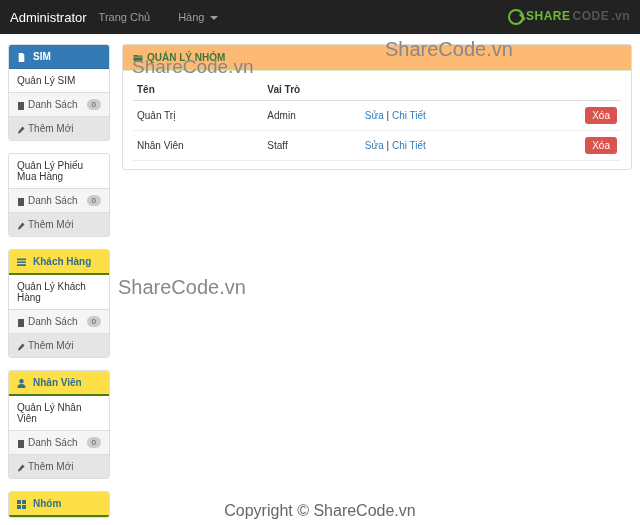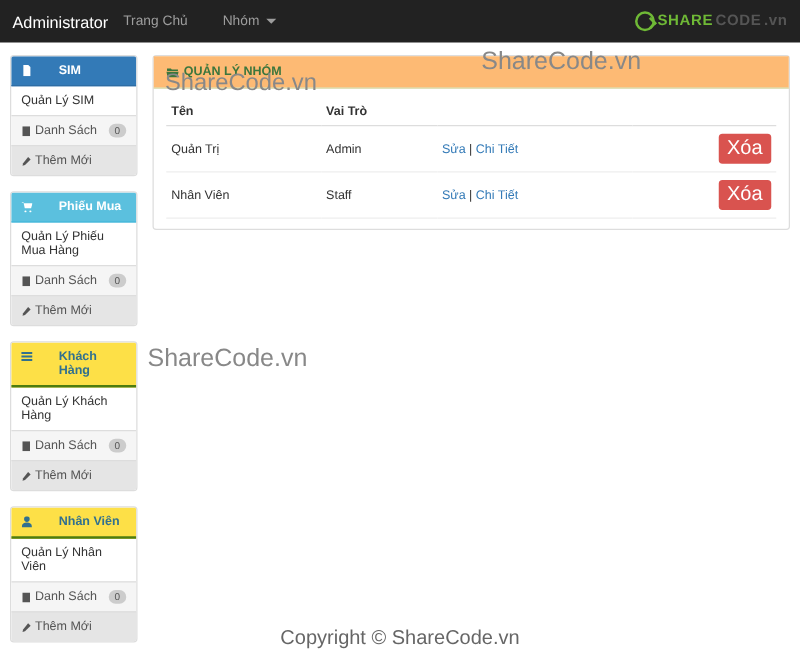--- a/index.html
+++ b/index.html
@@ -9,56 +9,56 @@
 .navbar .nav-item{color:#9d9d9d;font-size:11px;margin-right:28px;cursor:pointer}
 .navbar .nav-item .caret{display:inline-block;width:0;height:0;margin-left:2px;vertical-align:middle;border-top:4px solid;border-right:4px solid transparent;border-left:4px solid transparent}
 .navbar .logo{margin-left:auto;display:flex;align-items:flex-start;gap:2px}
 .logo-circle{width:16px;height:16px;border:2px solid #6fb936;border-radius:50%;position:relative}
 .logo-circle::after{content:"";position:absolute;right:-2px;top:4px;width:5px;height:5px;border-top:2px solid #6fb936;border-right:2px solid #6fb936;transform:rotate(45deg)}
 .logo-text1{color:#6fb936;font-weight:bold;font-size:12px;letter-spacing:.5px}
 .logo-text2{color:#555;font-weight:bold;font-size:12px;letter-spacing:.5px}
 .container{display:flex;padding:10px 8px 4px;gap:12px;align-items:flex-start}
 .sidebar{width:102px;display:flex;flex-direction:column;gap:12px}
 .panel{border:1px solid #ddd;border-radius:3px;overflow:hidden}
-.panel-h{padding:6px 8px;font-size:10px;font-weight:bold;display:flex;gap:21px}
+.panel-h{padding:6px 8px;font-size:10px;font-weight:bold;display:flex;align-items:center;gap:7px}
 .panel-h.blue{background:#337ab7;color:#fff;border-bottom:1px solid #2e6da4}
 .panel-h.teal{background:#5bc0de;color:#fff;border-bottom:1px solid #46b8da}
 .panel-h.lblue{background:#fde047;color:#31708f;border-bottom:2px solid #4d7c0f}
 .panel-b{padding:6px 8px;font-size:10px;color:#333}
 .list-item{padding:6px 8px;font-size:10px;display:flex;align-items:flex-end;justify-content:space-between;border-top:1px solid #ddd;background:#f5f5f5;color:#555;cursor:pointer}
 .list-item.plain{background:#e5e5e5}
 .list-item .icn{margin-right:3px;font-size:9px}
 .badge{background:#777;color:#fff;border-radius:8px;font-size:8px;padding:1px 5px;min-width:14px;text-align:center}
 .badge.light{background:#ccc;color:#555}
 .main{flex:1}
 .main-panel{border:1px solid #ddd;border-radius:3px}
 .main-h{background:#fdba74;color:#3c763d;padding:7px 10px;font-size:10px;font-weight:bold;border-bottom:1px solid #d6e9c6;display:flex;align-items:center;gap:4px}
 .main-b{padding:8px 10px}
 table{width:100%;border-collapse:collapse;font-size:10px}
 th{text-align:left;padding:5px 4px;border-bottom:1px solid #ddd;font-weight:bold}
 td{padding:6px 4px;border-bottom:1px solid #eee;vertical-align:middle}
 .link{color:#337ab7;cursor:pointer}
-.btn-del{background:#d9534f;color:#fff;border:none;border-radius:3px;padding:3px 7px;font-size:16px;cursor:pointer}
+.btn-del{background:#d9534f;color:#fff;border:none;border-radius:3px;padding:3px 7px;font-size:10px;cursor:pointer}
 .total-row{padding:8px 10px;font-size:10px;color:#555}
 .total-badge{background:#777;color:#fff;border-radius:8px;font-size:9px;padding:1px 5px;margin-left:2px}
 .wm{position:absolute;color:#888;font-family:Arial;pointer-events:none}
 .wm1{left:132px;top:56px;font-size:19px}
 .wm2{left:385px;top:38px;font-size:20px}
 .wm3{left:118px;top:276px;font-size:20px}
 .wm-foot{width:640px;text-align:center;font-size:16px;color:#666;position:absolute;top:502px;left:0}
 svg{display:inline-block;vertical-align:middle}
 </style>
 </head>
 <body>
 
 <div class="navbar">
   <span class="brand">Administrator</span>
   <span class="nav-item">Trang Chủ</span>
   <span class="nav-item">
-    <span>Nhóm</span>
+    <span>Hàng</span>
     <span class="caret"></span>
   </span>
   <span class="logo">
     <span class="logo-circle"></span>
     <span class="logo-text1">SHARE</span>
     <span class="logo-text2">CODE</span>
     <span class="logo-text2">.vn</span>
   </span>
 </div>
 
@@ -79,26 +79,20 @@
           <span class="badge light">0</span>
         </div>
         <div class="list-item plain">
           <span><span class="icn"><svg width="8" height="8" viewBox="0 0 16 16">
                 <path fill="currentColor" d="M12 0l4 4-9 9H3v-4zM0 14h16v2H0z" opacity="0"></path>
                 <path fill="currentColor" d="M11 1l4 4-9 9-4 1 1-4z"></path>
               </svg></span><span>Thêm Mới</span></span>
         </div>
       </div>
       <div class="panel">
-        <div class="panel-h teal">
-          <span><svg width="9" height="9" viewBox="0 0 16 16">
-              <path fill="currentColor" d="M0 1h3l2 9h9l2-7H4M6 13a1.5 1.5 0 100 3 1.5 1.5 0 000-3m7 0a1.5 1.5 0 100 3 1.5 1.5 0 000-3"></path>
-            </svg></span>
-          <span>Phiếu Mua</span>
-        </div>
         <div class="panel-b">Quản Lý Phiếu Mua Hàng</div>
         <div class="list-item">
           <span><span class="icn"><svg width="8" height="8" viewBox="0 0 16 16">
                 <path fill="currentColor" d="M2 0h12v16H2zm2 3h8v1H4zm0 3h8v1H4zm0 3h8v1H4z"></path>
               </svg></span><span>Danh Sách</span></span>
           <span class="badge light">0</span>
         </div>
         <div class="list-item plain">
           <span><span class="icn"><svg width="8" height="8" viewBox="0 0 16 16">
                 <path fill="currentColor" d="M12 0l4 4-9 9H3v-4zM0 14h16v2H0z" opacity="0"></path>

